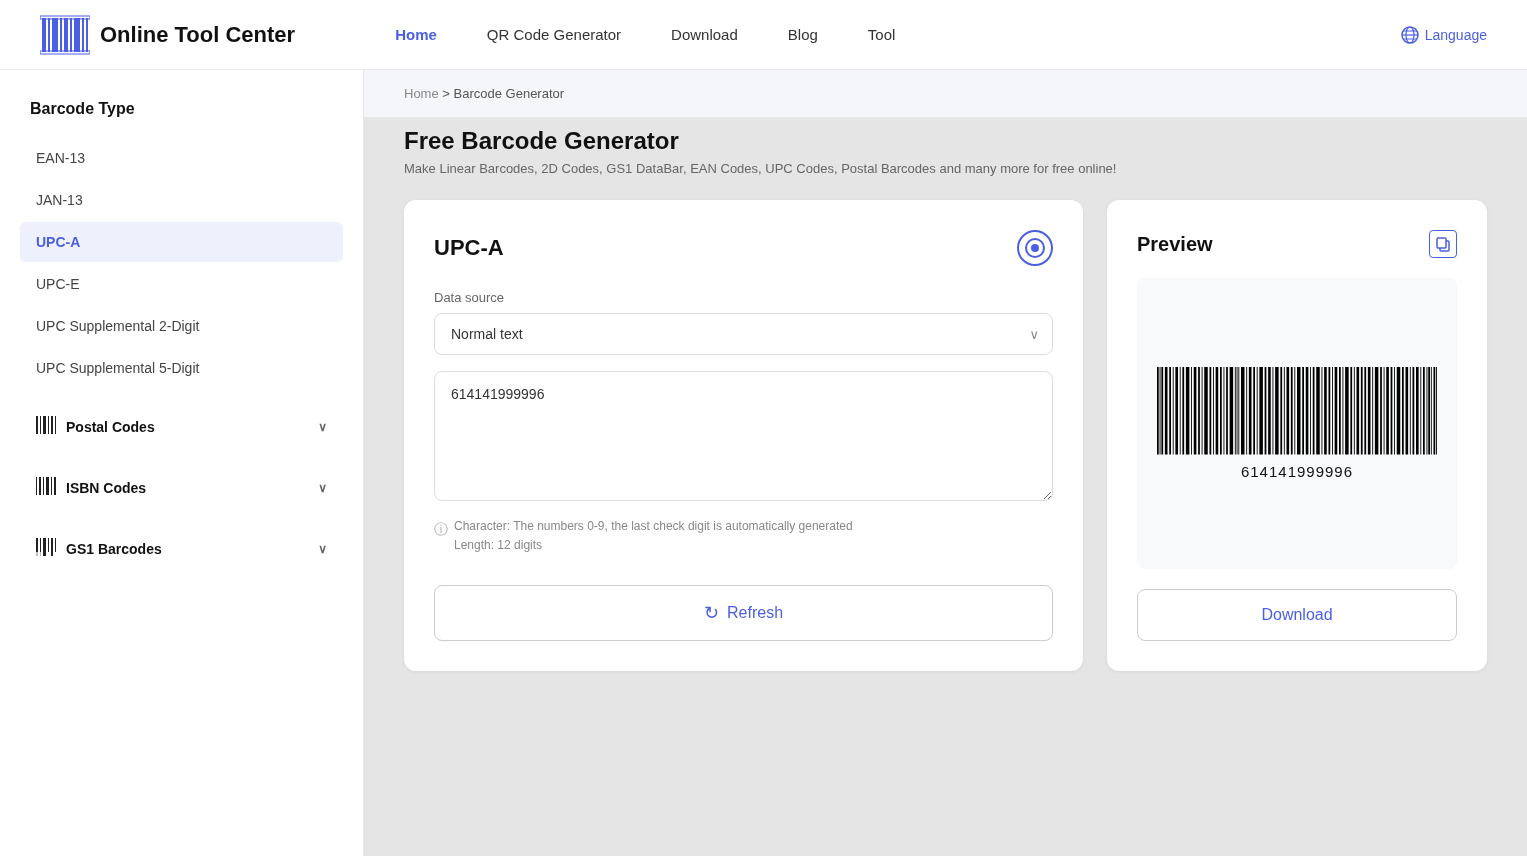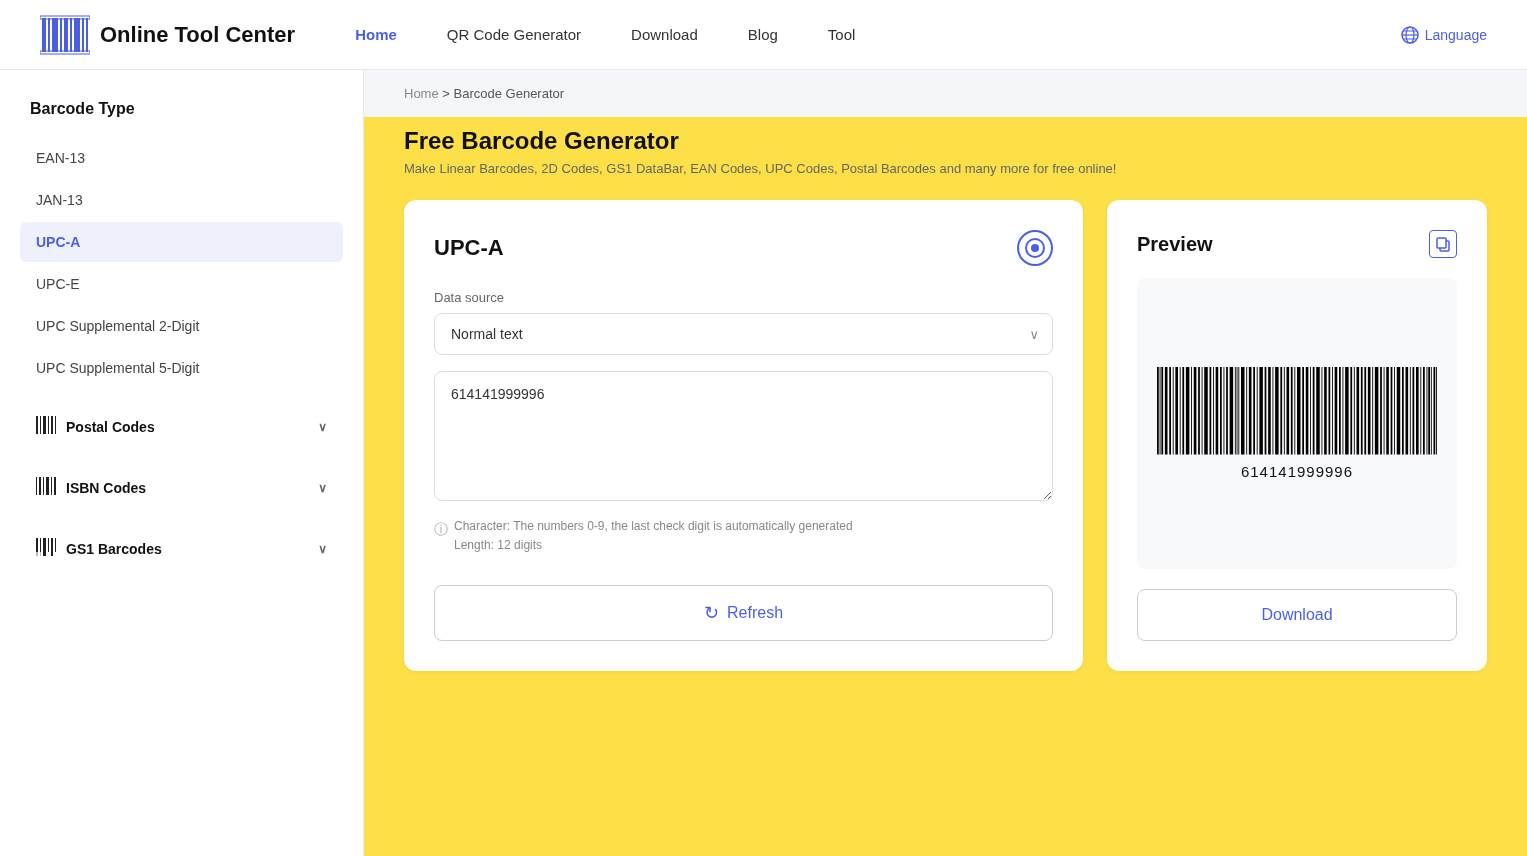--- a/index.html
+++ b/index.html
@@ -6,20 +6,21 @@
     body { font-family: -apple-system, BlinkMacSystemFont, 'Segoe UI', sans-serif; background: #fff; color: #333; }
 
     
     .header {
       display: flex;
       align-items: center;
       padding: 0 40px;
       height: 70px;
       border-bottom: 1px solid #e8e8e8;
       background: #fff;
+      gap: 40px;
     }
     .logo-area {
       display: flex;
       align-items: center;
       gap: 10px;
       margin-right: 60px;
       text-decoration: none;
     }
     .logo-icon {
       width: 50px;
@@ -103,21 +104,21 @@
       border-radius: 6px;
     }
     .chevron {
       font-size: 12px;
       color: #666;
     }
 
     
     .main {
       flex: 1;
-      background: #fde047;
+      background: #e5e5e5;
       padding: 0;
     }
     .breadcrumb {
       padding: 16px 40px;
       font-size: 13px;
       color: #888;
       background: #f5f6fa;
     }
     .breadcrumb a { color: #888; text-decoration: none; }
     .breadcrumb span { color: #555; }

